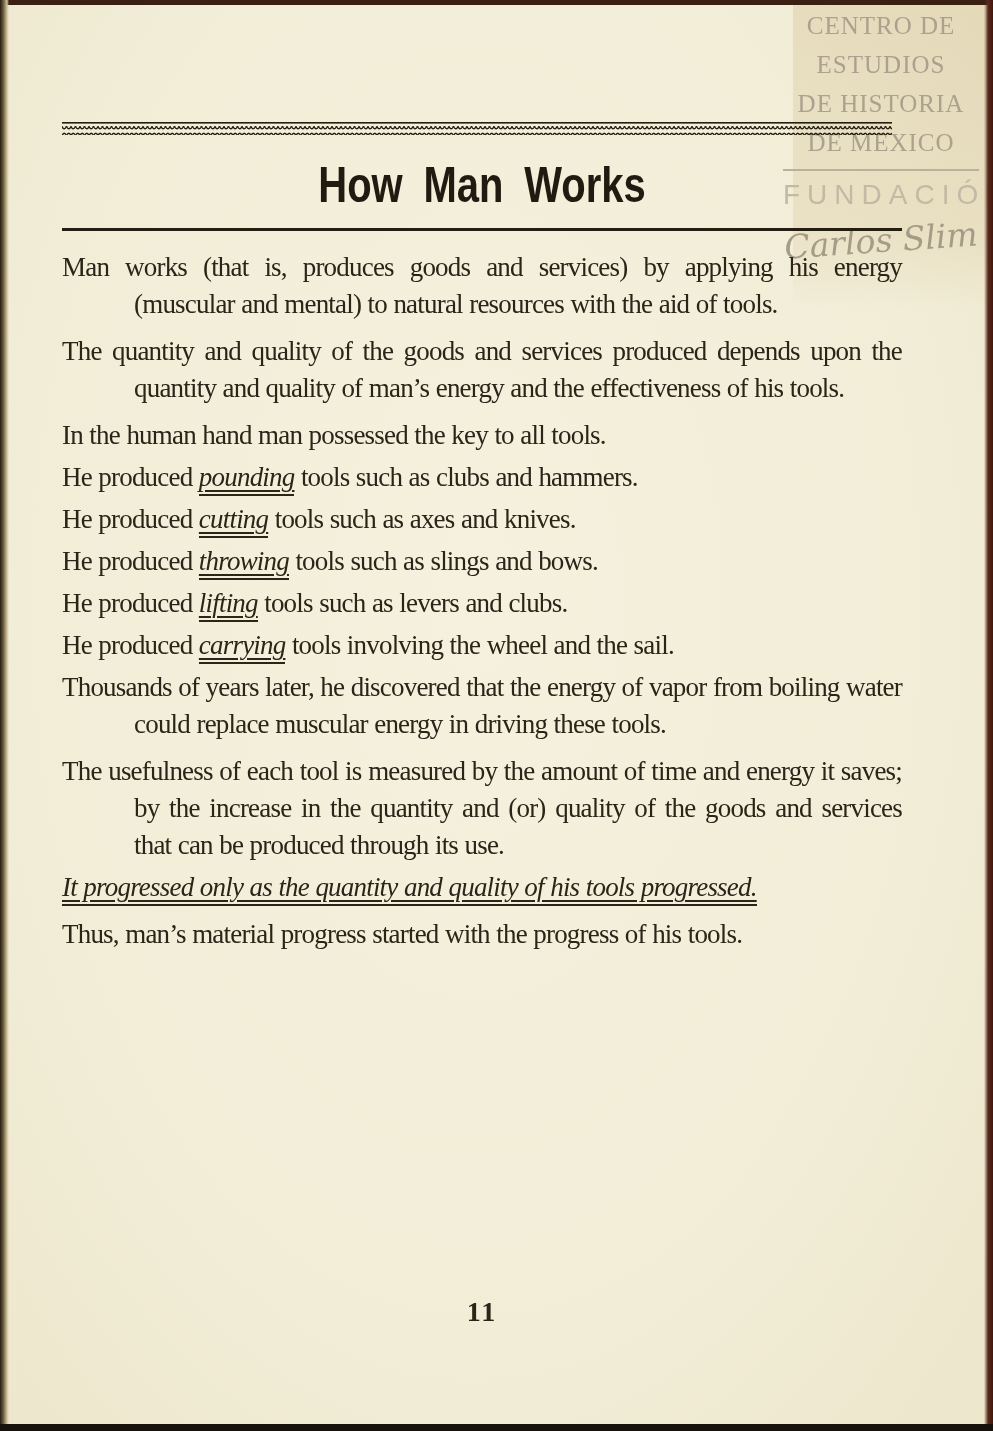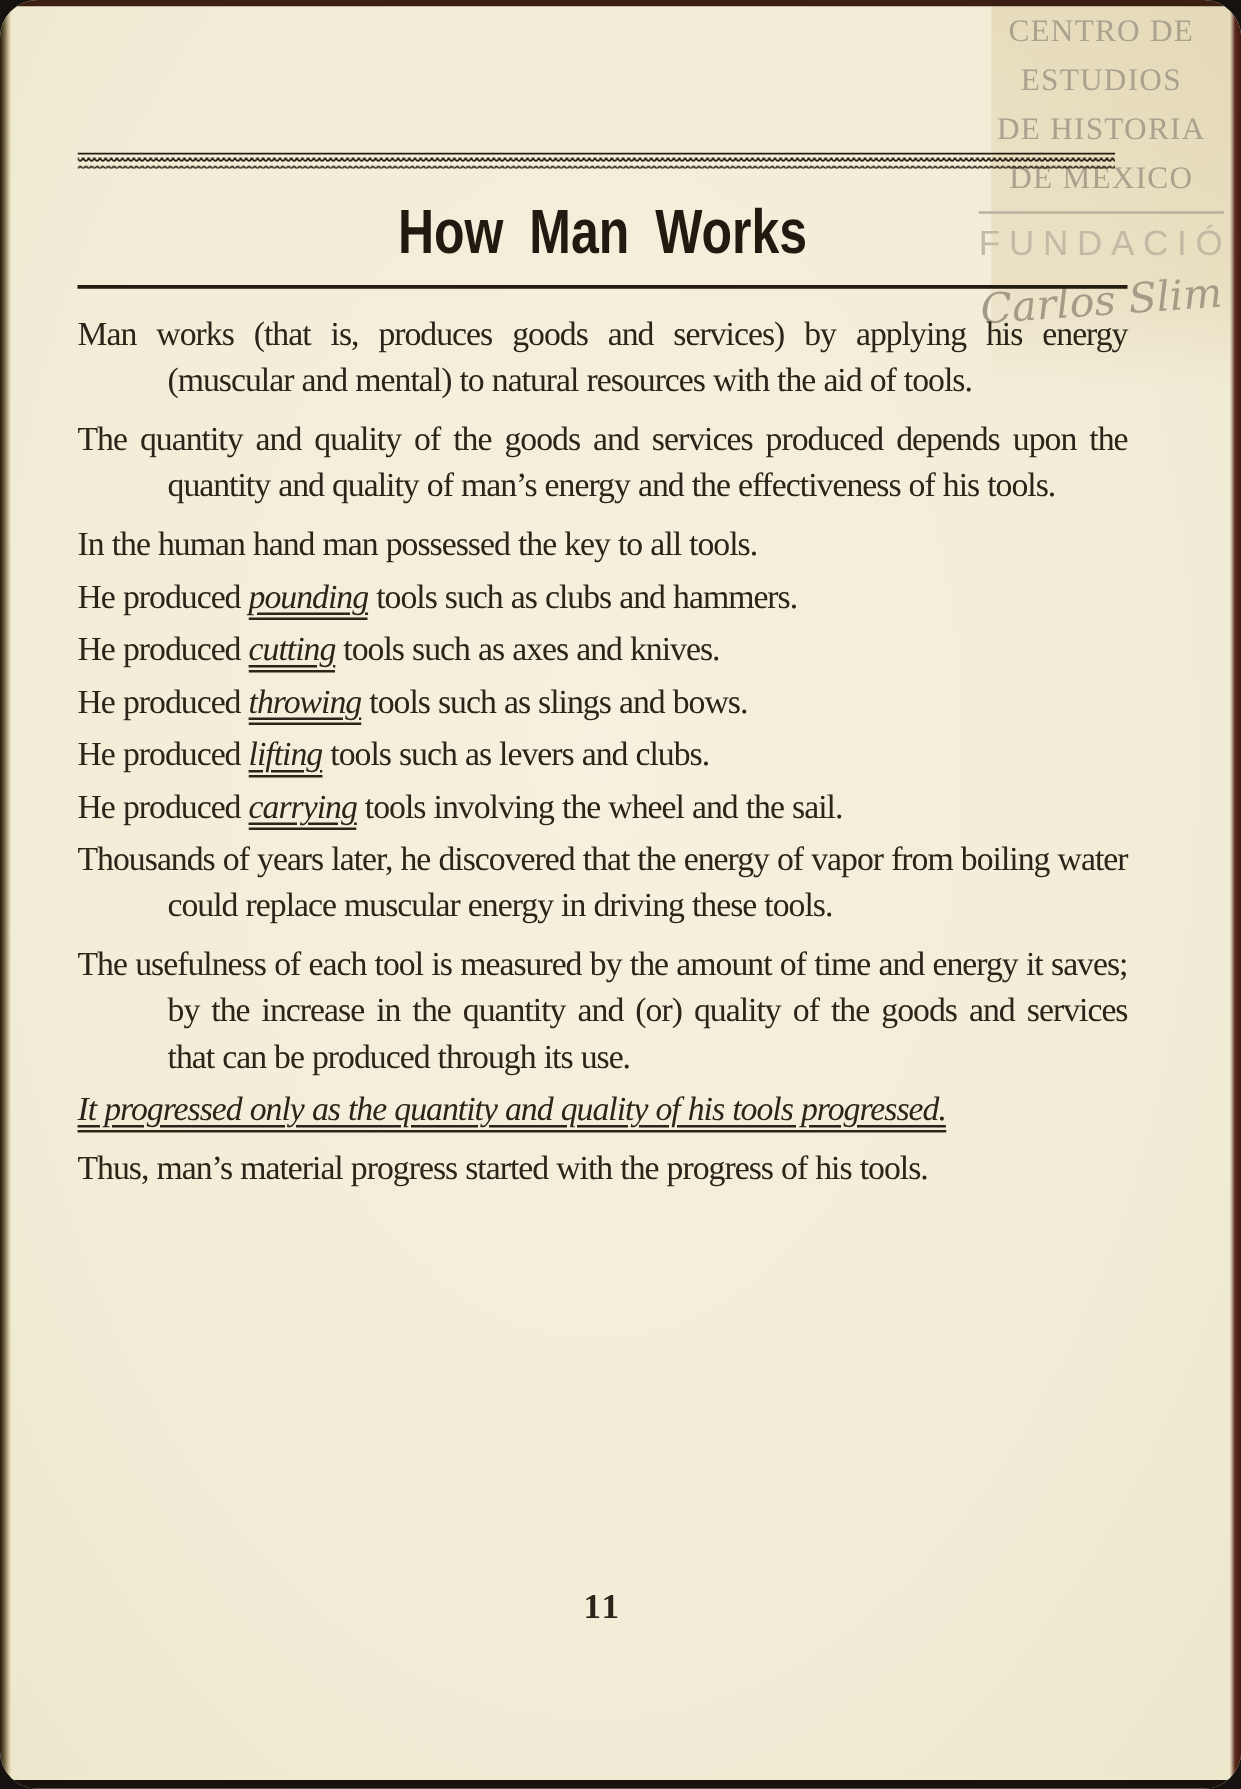--- a/index.html
+++ b/index.html
@@ -5,21 +5,20 @@
   html,body { margin:0; padding:0; background:#151210; }
   .page {
     position:relative;
     width:993px; height:1431px;
     margin:0 auto;
     background:
       radial-gradient(ellipse at 48% 42%, #f5f1de 0%, #f2edd7 62%, #ece6cb 100%);
     overflow:hidden;
     font-family:"Liberation Serif", serif;
     color:#2b2419;
-    border-radius:30px;
   }
 
   
   .edge-top    { position:absolute; top:0; left:0; right:0; height:5px; background:#3a1f12; z-index:5; }
   .edge-bottom { position:absolute; bottom:0; left:0; right:0; height:7px; background:#17130c; z-index:5; }
   .edge-left   { position:absolute; top:0; bottom:0; left:0; width:9px;
                  background:linear-gradient(90deg,#241c10 0%, #6e5f3e 38%, #cdc19e 78%, rgba(243,238,217,0) 100%); z-index:5; }
   .edge-right  { position:absolute; top:0; bottom:0; right:0; width:9px;
                  background:linear-gradient(270deg,#3f170e 0%, #5a2a1c 55%, rgba(90,42,28,0) 100%); z-index:5; }
 
@@ -76,21 +75,21 @@
   .para.gap { margin-top:10px; }
   .iu {
     font-style:italic;
     text-decoration:underline;
     text-decoration-thickness:1.5px;
     text-underline-offset:4px;
     border-bottom:2.5px solid #2b2419;
     padding-bottom:2px;
   }
   .page-number {
-    position:absolute; top:1270px; left:62px; width:840px;
+    position:absolute; top:1296px; left:62px; width:840px;
     text-align:center; z-index:2;
     font-family:"Liberation Serif", serif;
     font-weight:bold; font-size:28px; letter-spacing:2px;
     color:#2b2419;
   }
 </style>
 </head>
 <body>
 
 <div class="page">

